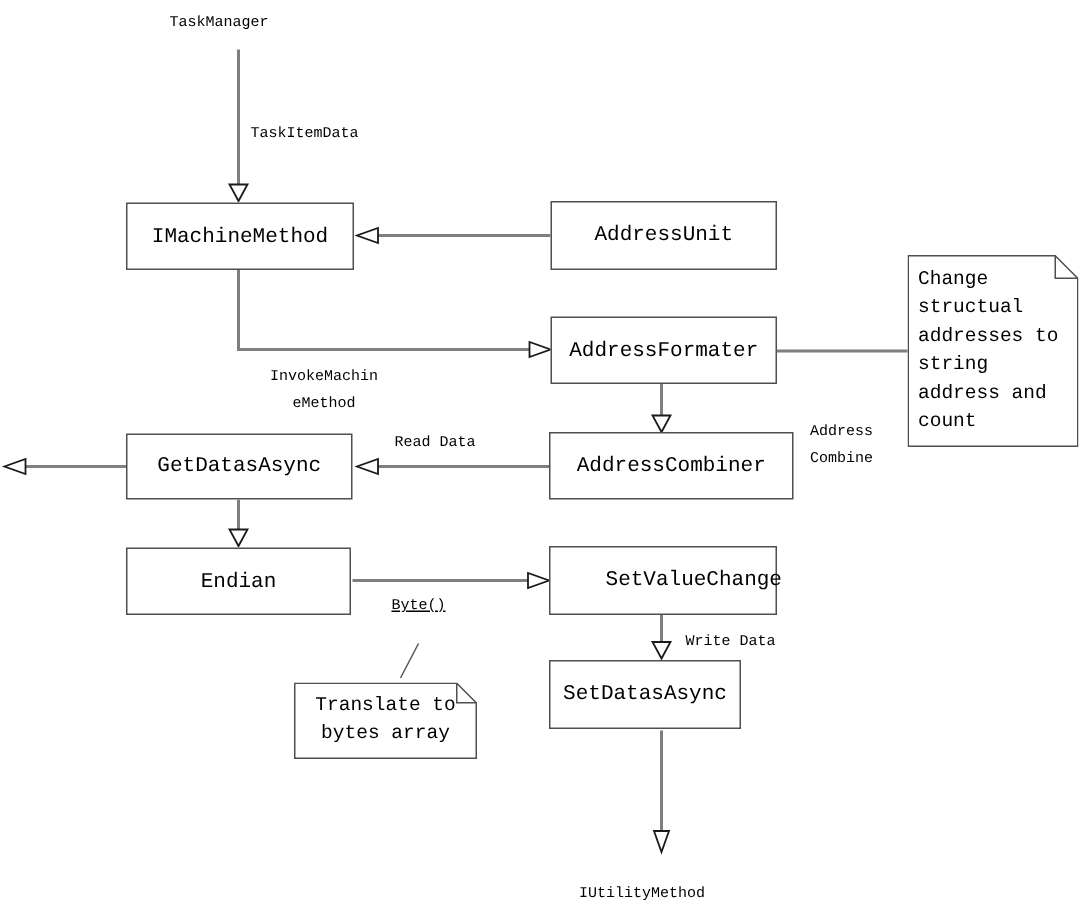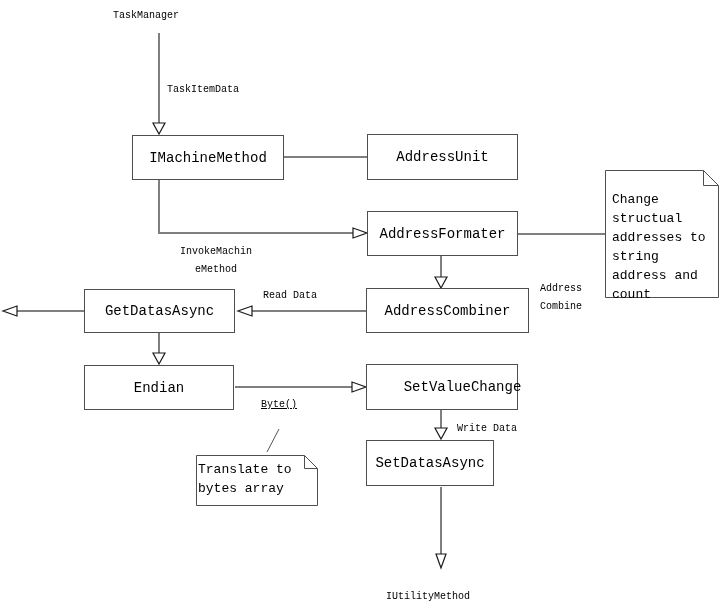--- a/index.html
+++ b/index.html
@@ -14,25 +14,25 @@
     position:absolute;background:#fff;border:1px solid #4f4f4f;
     display:flex;align-items:center;justify-content:center;
     font-size:14px;white-space:nowrap;box-sizing:border-box;
   }
   .lbl{position:absolute;font-size:10px;white-space:nowrap;line-height:18px;}
   .lbl.center{text-align:center;}
   .note{position:absolute;}
   .note svg{position:absolute;left:0;top:0;}
   .note-text{
     position:absolute;left:0;top:0;right:0;bottom:0;
-    font-size:13px;line-height:19px;padding:20px 4px 0 7px;
+    font-size:13px;line-height:19px;padding:6px 4px 0 7px;
   }
-  .note-text.centered{text-align:left;padding:5px 2px 0 2px;line-height:19px;}
+  .note-text.centered{text-align:center;padding:5px 2px 0 2px;line-height:19px;}
   
-  .n-imachine       {left:84px; top:135px;width:152px;height:45px;margin-left:48px;}
+  .n-imachine       {left:84px; top:135px;width:152px;height:45px;}
   .n-addressunit    {left:367px;top:134px;width:151px;height:46px;}
   .n-addressformater{left:367px;top:211px;width:151px;height:45px;}
   .n-addresscombiner{left:366px;top:288px;width:163px;height:45px;}
   .n-getdatasasync  {left:84px; top:289px;width:151px;height:44px;}
   .n-endian         {left:84px; top:365px;width:150px;height:45px;}
   .n-setvaluechange {left:366px;top:364px;width:152px;height:46px;padding-left:41px;}
   .n-setdatasasync  {left:366px;top:440px;width:128px;height:46px;}
   
   .t-taskmanager {left:113px;top:7px;}
   .t-taskitemdata{left:167px;top:81px;}

